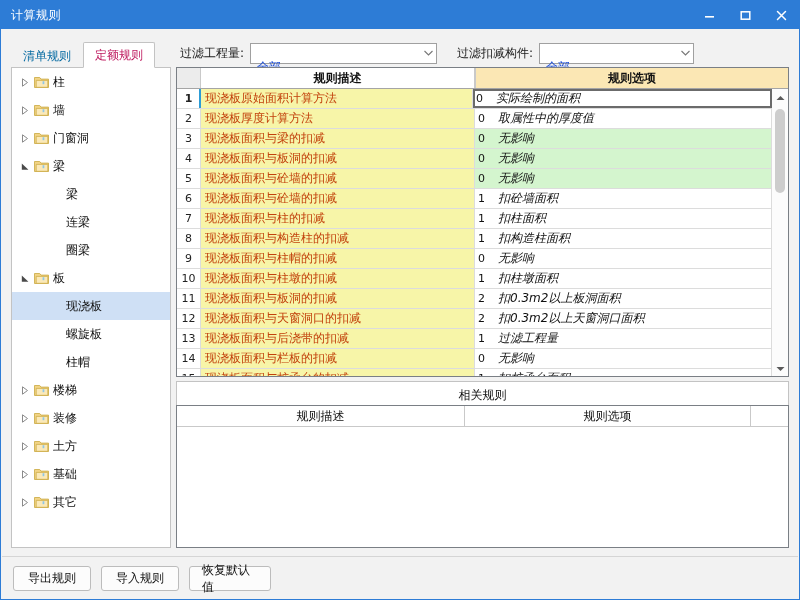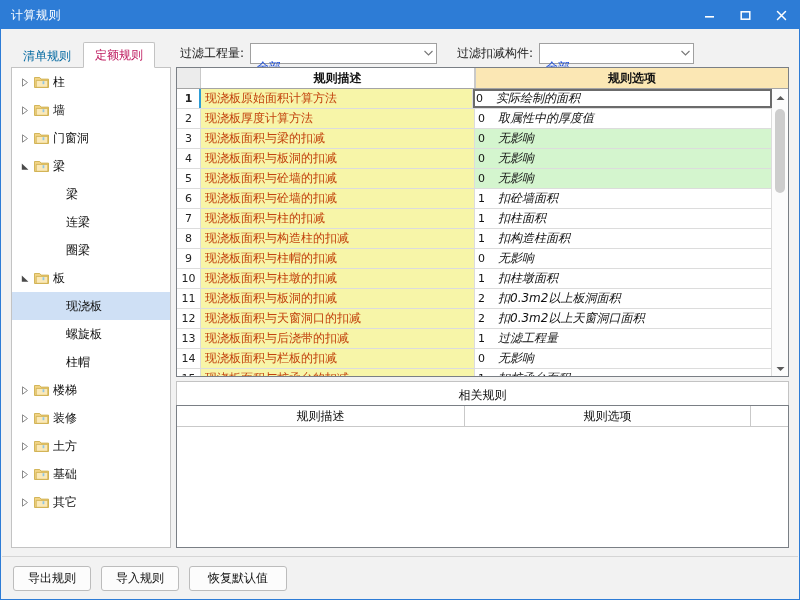--- a/index.html
+++ b/index.html
@@ -377,21 +377,21 @@
     border: 1px solid #bcbcbc;
     border-radius: 3px;
     box-sizing: border-box;
     display: flex; align-items: center; justify-content: center;
     font-size: 12px;
     color: #111;
     padding: 0 12px;
   }
   #btn-export { left: 11px; width: 78px; }
   #btn-import { left: 99px; width: 78px; }
-  #btn-reset  { left: 187px; width: 98px; align-items: center; }
+  #btn-reset  { left: 187px; width: 82px; align-items: center; }
 </style>
 </head>
 <body>
 
 <div id="window">
 
   <div id="titlebar">
     <span id="title-text">计算规则</span>
     <div id="window-buttons">
       <div class="winbtn">

